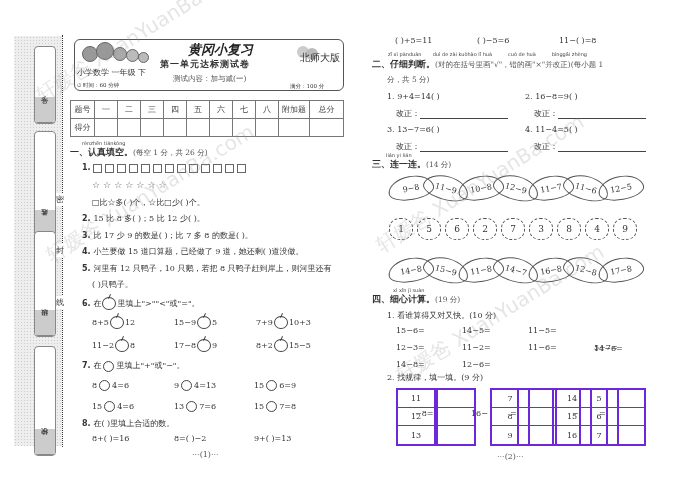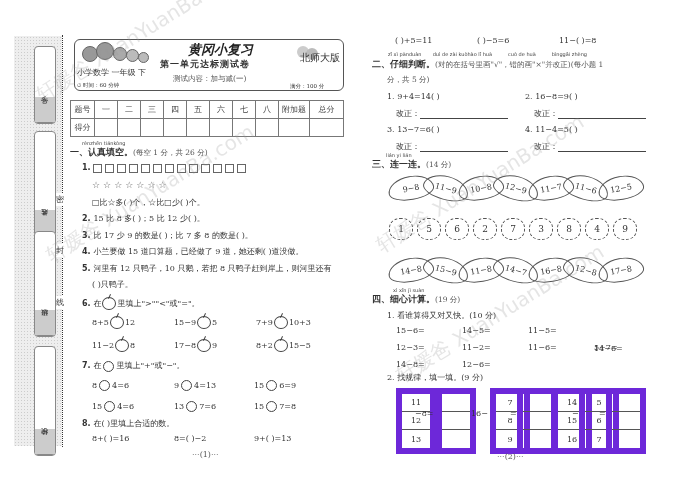--- a/index.html
+++ b/index.html
@@ -29,21 +29,21 @@
 .line{font-size:8px;white-space:nowrap;color:#333}
 .line b{font-family:"DejaVu Sans",sans-serif}
 .sq{display:inline-block;width:9px;height:9px;border:1px solid #666;margin-right:3px;vertical-align:middle}
 .star{display:inline-block;margin-right:3px;font-size:9px;color:#666}
 .apple{display:inline-block;width:14px;height:13px;border:1px solid #444;border-radius:50%;vertical-align:middle;margin:0 1px;position:relative}
 .apple::after{content:"";position:absolute;left:6px;top:-4px;width:1px;height:5px;background:#444;transform:rotate(25deg)}
 .circ{display:inline-block;width:11px;height:11px;border:1px solid #444;border-radius:50%;vertical-align:middle;margin:0 2px}
 .pagenum{font-size:8px;color:#555}
 .leaf{position:absolute;width:46px;height:24px;border:1px solid #555;border-radius:50% 50% 50% 50%/60% 60% 40% 40%;font-size:8px;display:flex;align-items:center;justify-content:center;color:#333}
 .flower{position:absolute;width:24px;height:22px;border:1px dashed #555;border-radius:45%;font-size:9px;display:flex;align-items:center;justify-content:center}
-.box3{position:absolute;width:40px;border:6px solid #6d28d9}
+.box3{position:absolute;width:40px;border:2px solid #6d28d9}
 .box3 div{height:18px;border-bottom:1px solid #555;font-size:8px;display:flex;align-items:center;justify-content:center}
 .box3 div:last-child{border-bottom:none}
 .wm{font-family:"DejaVu Sans",sans-serif;color:rgba(150,150,150,0.25);font-size:20px;transform:rotate(-32deg);white-space:nowrap;pointer-events:none}
 .underline{display:inline-block;width:88px;border-bottom:1px solid #444;vertical-align:bottom}
 </style>
 </head>
 <body>
 
 <div class="abs sidebar">
   <div class="side-slot" style="top:10px;height:78px">

